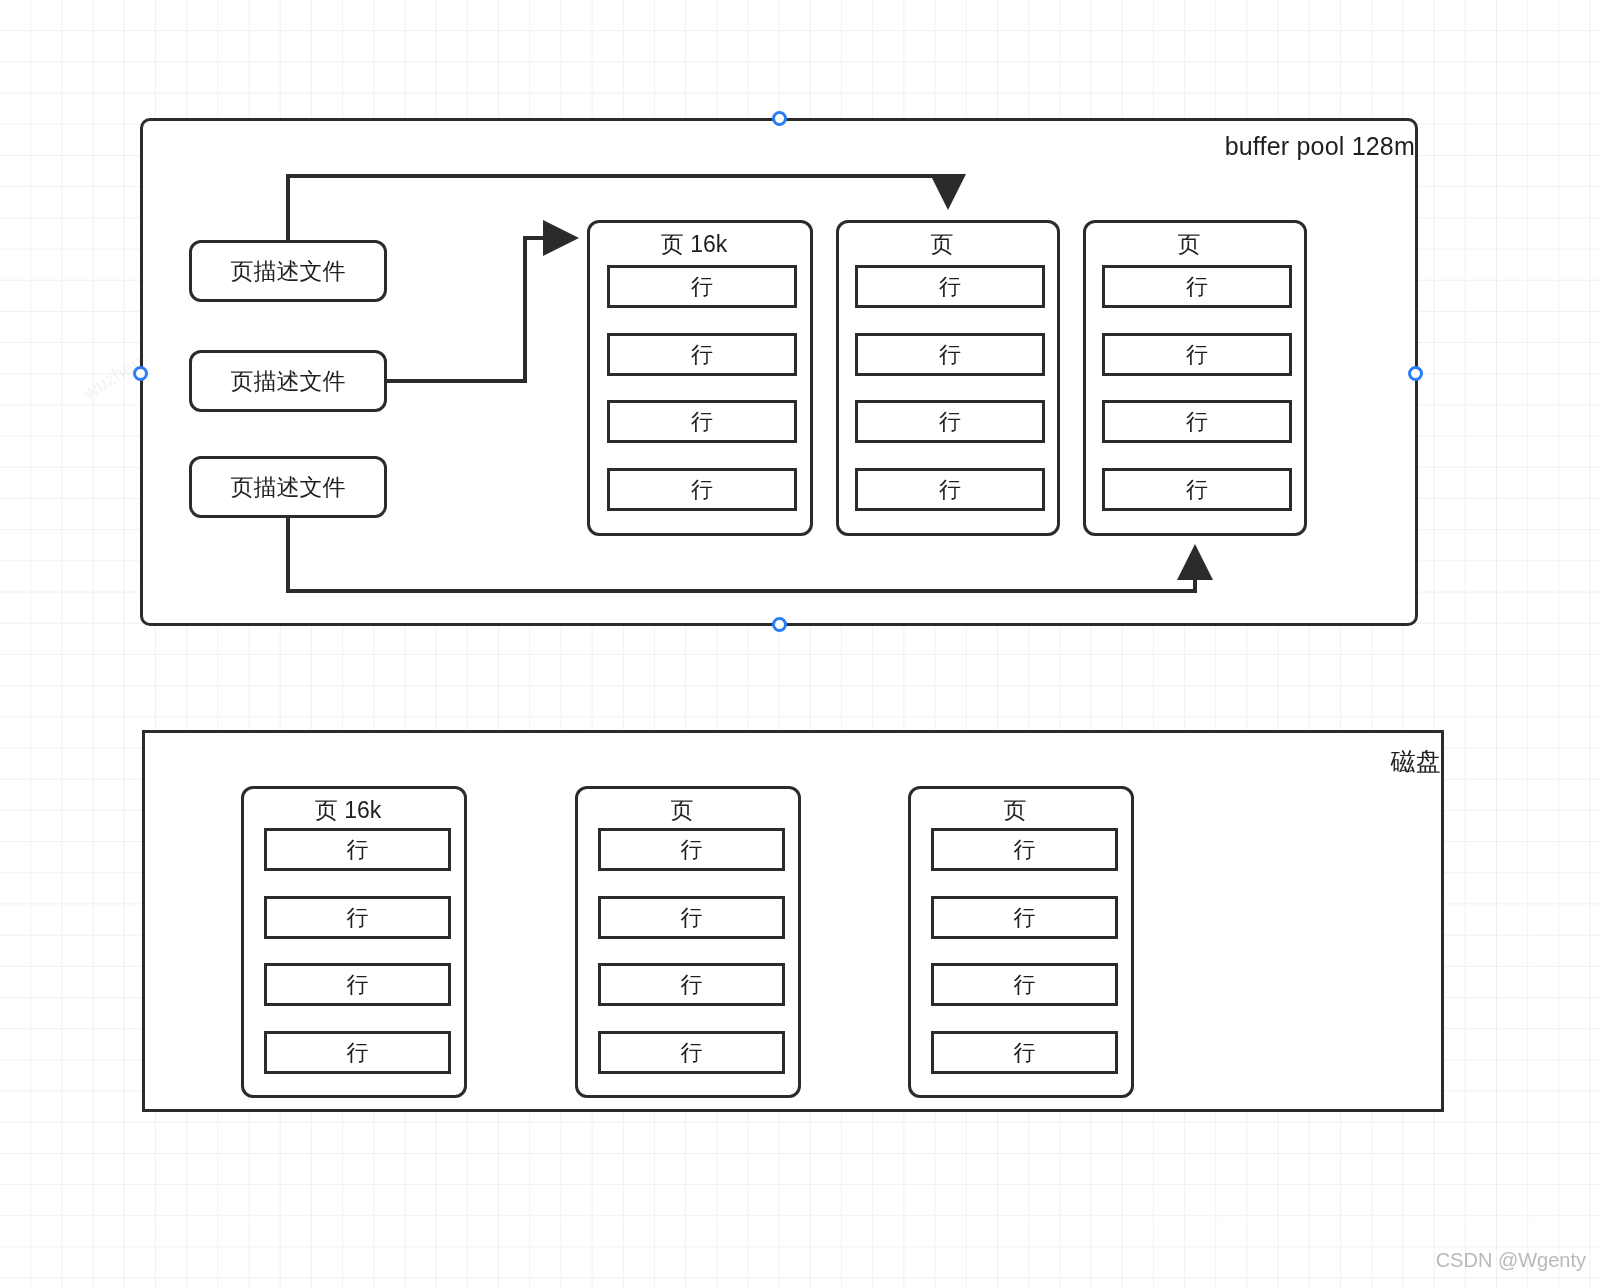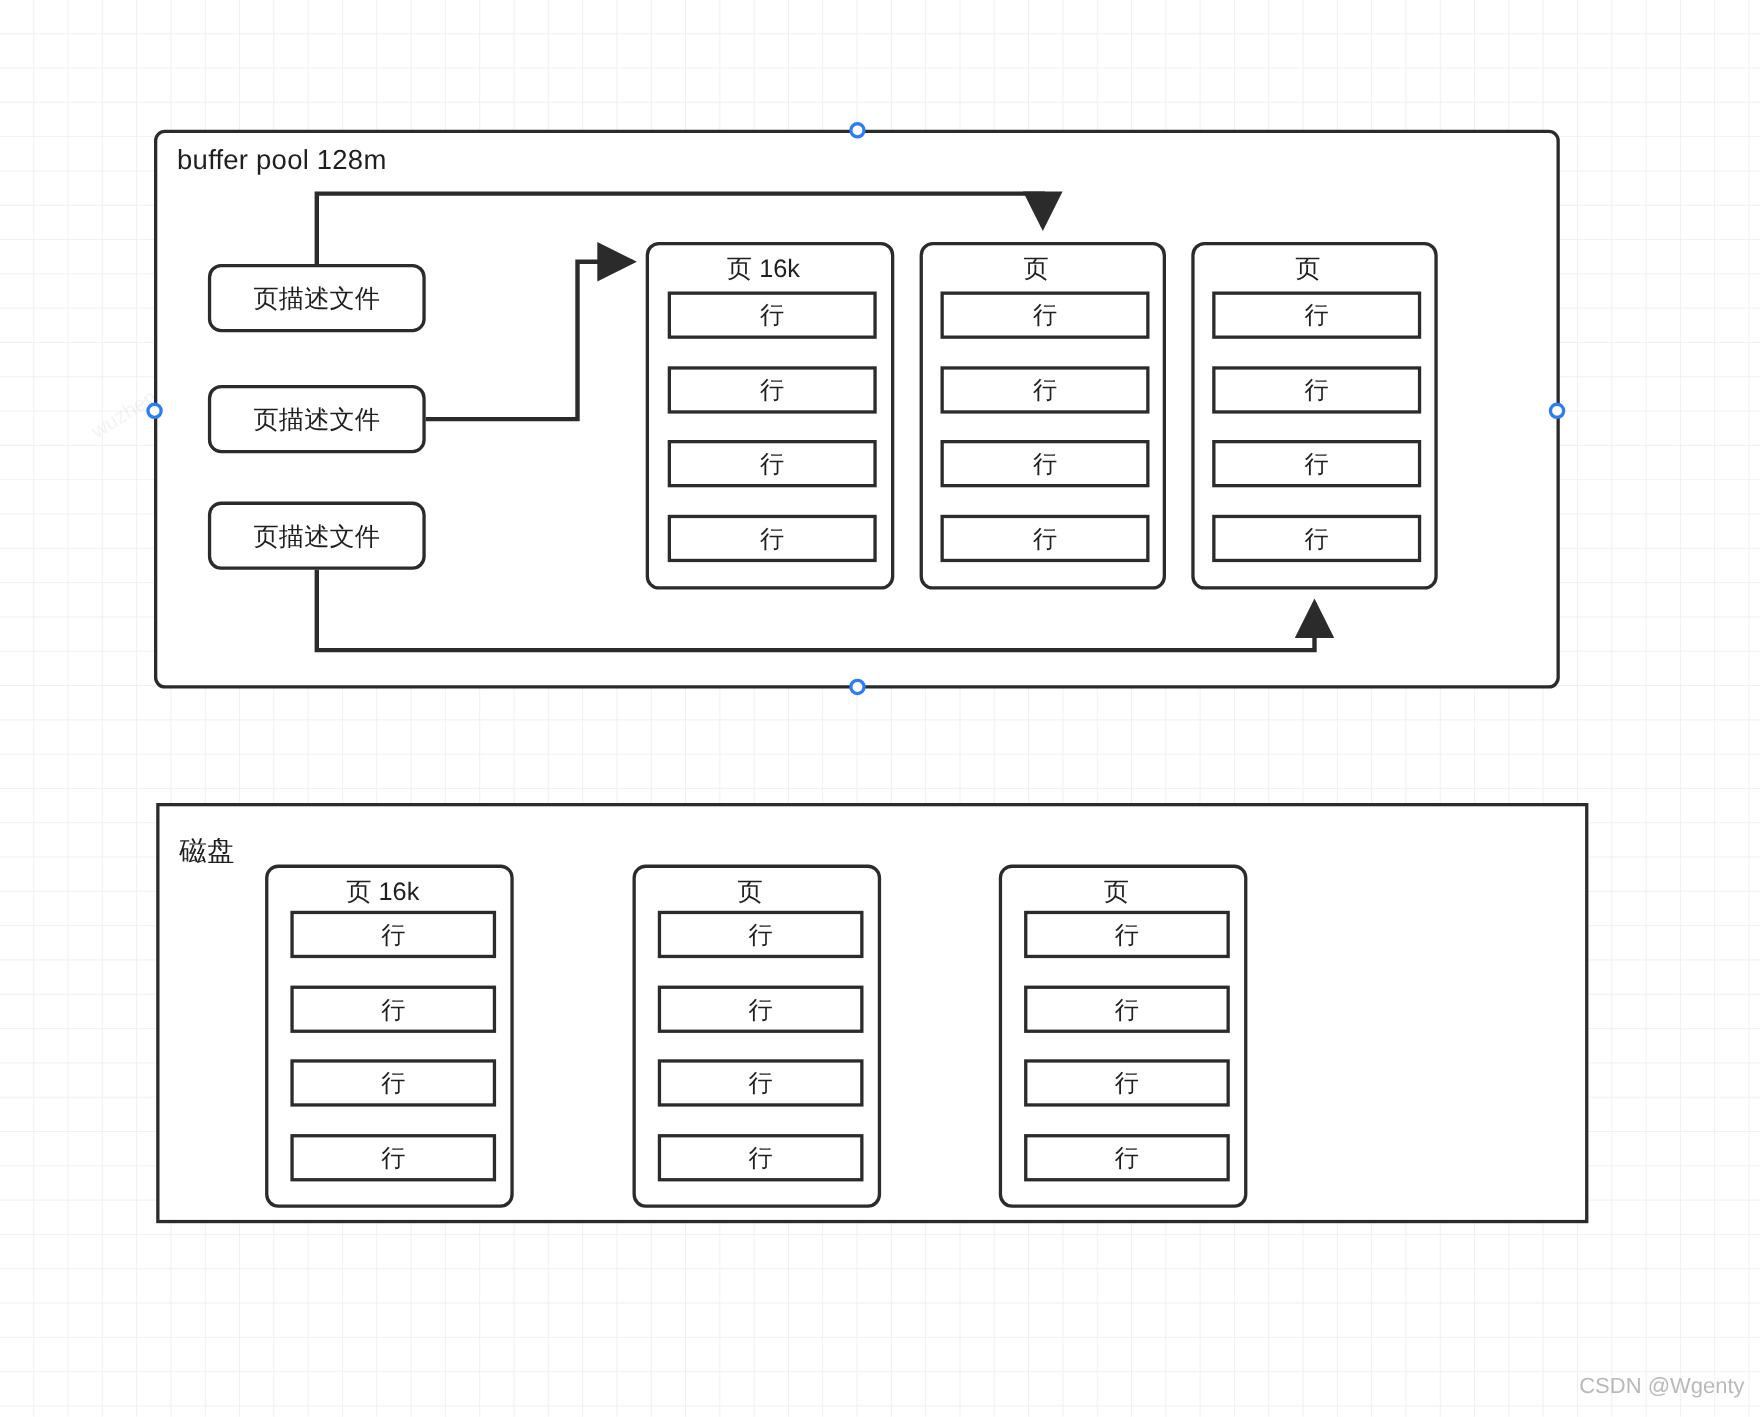--- a/index.html
+++ b/index.html
@@ -42,29 +42,29 @@
     left: 142px;
     top: 730px;
     width: 1302px;
     height: 382px;
     border-radius: 0px;
   }
   .container-title {
     position: absolute;
     left: 0;
     right: 0;
-    text-align: left;
+    text-align: right;
     font-size: 25px;
     color: #1f1f1f;
     letter-spacing: 0.2px;
     white-space: nowrap;
     margin-left: 18px;
   }
   #buffer-pool-title { top: 11px; }
-  #disk-title { top: 24px; }
+  #disk-title { top: 12px; }
 
   
   .pdf-box {
     position: absolute;
     width: 198px;
     height: 62px;
     background: #ffffff;
     border: 3px solid #2b2b2b;
     border-radius: 12px;
     box-sizing: border-box;

